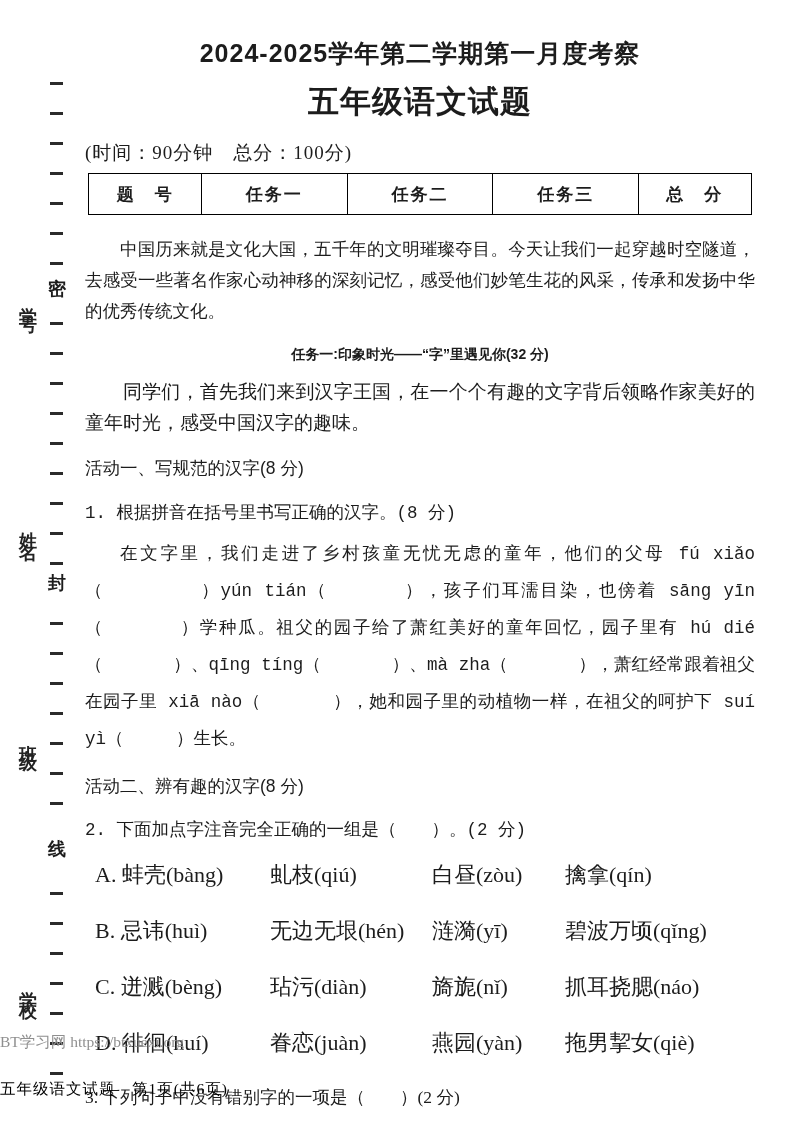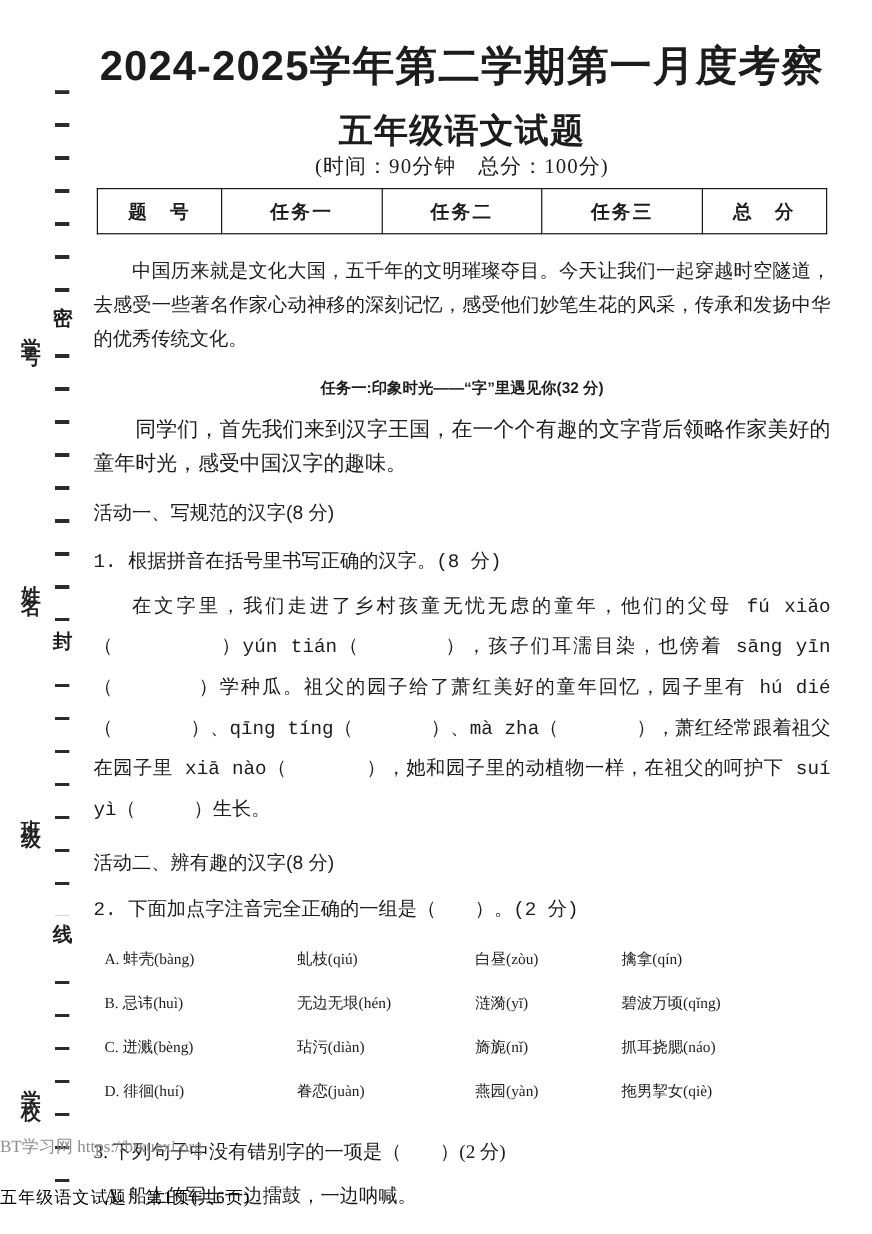--- a/index.html
+++ b/index.html
@@ -25,27 +25,27 @@
   }
   .v-label{
     position:absolute;left:16px;width:24px;
     writing-mode:vertical-rl;text-orientation:upright;
     letter-spacing:10px;font-size:18px;font-weight:600;color:#222;
     font-family:"Liberation Sans","DejaVu Sans",sans-serif;
   }
   
   .content{position:absolute;left:85px;right:38px;top:0;}
   .title{
-    text-align:center;font-weight:bold;font-size:38px;line-height:1.25;
+    text-align:center;font-weight:bold;font-size:25px;line-height:1.25;
     margin:38px 0 0 0;
     font-family:"Liberation Sans","DejaVu Sans",sans-serif;
     letter-spacing:1px;
   }
   .title.second{margin-top:14px;font-size:31px;}
-  .meta{text-align:center;font-size:19px;letter-spacing:1px;}
+  .meta{text-align:left;font-size:19px;margin-top:18px;letter-spacing:1px;}
   table.score{
     border-collapse:collapse;width:99%;margin:7px auto 0 auto;
     font-size:17px;text-align:center;
   }
   table.score td{border:1.6px solid #000;height:38px;}
   table.score .hd{font-weight:bold;letter-spacing:2px;}
   table.score col.c1{width:17%;}
   table.score col.c2,table.score col.c3,table.score col.c4{width:22%;}
   table.score col.c5{width:17%;}
   p{margin:0;font-family:Liberation Mono, monospace;}
@@ -57,21 +57,21 @@
   .para{margin-top:14px;font-size:19px;line-height:31px;text-indent:2em;text-align:justify;}
   .act-heading{
     font-weight:normal;font-size:17.5px;margin-top:16px;
     font-family:"Liberation Sans","DejaVu Sans",sans-serif;
   }
   .q-text{margin-top:12px;font-size:17.5px;line-height:30px;}
   .passage{margin-top:8px;font-size:17.5px;line-height:37px;text-indent:2em;text-align:justify;}
   .opt-grid{
     margin-top:10px;padding-left:10px;
     display:grid;grid-template-columns:175px 162px 133px 1fr;
-    row-gap:0;font-size:14px;line-height:40px;
+    row-gap:16px;font-size:22px;line-height:40px;
   }
   .q3-block{margin-top:14px;font-size:17.5px;line-height:40px;}
   .q3-opt{padding-left:10px;}
   
   .footer{
     position:absolute;left:0;right:0;bottom:22px;
     display:flex;justify-content:center;gap:26px;
     font-size:15.5px;white-space:nowrap;flex-direction:column;
   }
   .watermark{color:#8f8f8f;}

